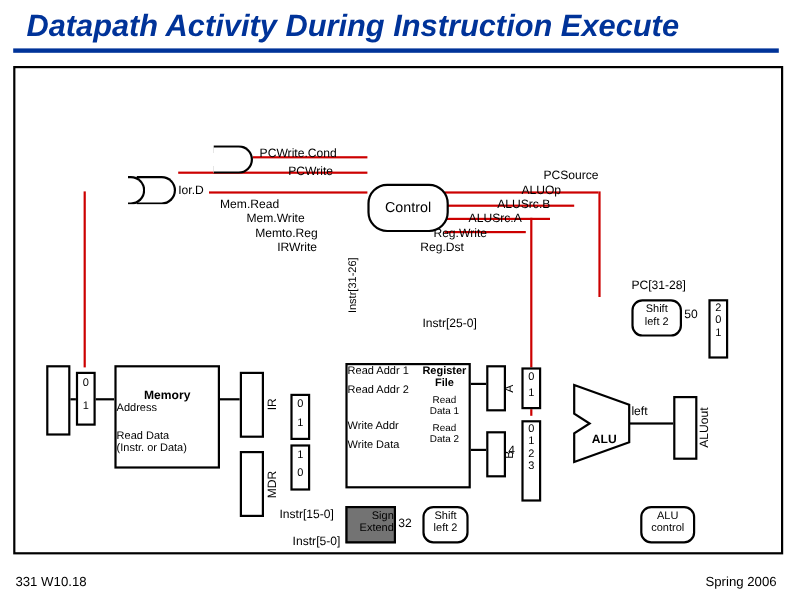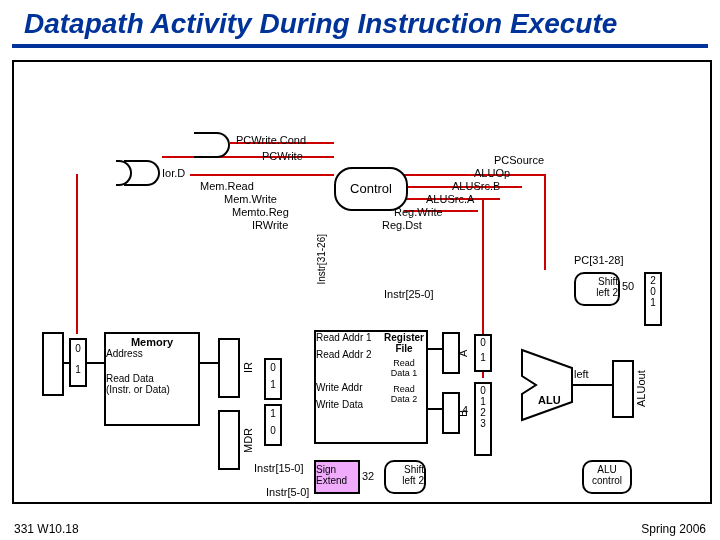--- a/index.html
+++ b/index.html
@@ -18,24 +18,24 @@
   .pc-blk{left:28px;top:270px;width:18px;height:60px;line-height:60px;writing-mode:vertical-rl;transform:rotate(180deg)}
   .mem-blk{left:90px;top:270px;width:92px;height:90px}
   .ir-blk{left:204px;top:276px;width:18px;height:56px;line-height:56px;writing-mode:vertical-rl;transform:rotate(180deg)}
   .mdr-blk{left:204px;top:348px;width:18px;height:56px;writing-mode:vertical-rl;transform:rotate(180deg);line-height:56px}
   .regfile{left:300px;top:268px;width:110px;height:110px}
   .a-blk{left:428px;top:270px;width:14px;height:38px;writing-mode:vertical-rl;transform:rotate(180deg);line-height:38px}
   .b-blk{left:428px;top:330px;width:14px;height:38px;writing-mode:vertical-rl;transform:rotate(180deg);line-height:38px}
   .alu{position:absolute;left:508px;top:288px;width:70px;height:70px;z-index:5}
   .aluout{left:598px;top:298px;width:18px;height:54px;writing-mode:vertical-rl;transform:rotate(180deg);line-height:54px}
 
-  .shift{position:absolute;border:2px solid #000;border-radius:10px;background:#fff;font-size:10px;text-align:right;z-index:5}
+  .shift{position:absolute;border:2px solid #000;border-radius:10px;background:#fff;font-size:10px;text-align:center;z-index:5}
   .shiftL1{left:560px;top:210px;width:42px;height:28px;padding-top:2px}
   .shiftL2{left:370px;top:398px;width:38px;height:28px;padding-top:2px}
-  .signext{left:300px;top:398px;width:42px;height:28px;border:2px solid #000;border-radius:0;background:#f0abfc;font-size:10px;text-align:left;position:absolute;z-index:5;padding-top:2px}
+  .signext{left:300px;top:398px;width:42px;height:28px;border:2px solid #000;border-radius:0;background:#737373;font-size:10px;text-align:right;position:absolute;z-index:5;padding-top:2px}
   .aluctrl{position:absolute;left:568px;top:398px;width:46px;height:28px;border:2px solid #000;border-radius:10px;background:#fff;font-size:10px;text-align:center;z-index:5;padding-top:2px}
 
   
   .mux{position:absolute;border:2px solid #000;background:#fff;font-size:10px;text-align:center;z-index:5}
   .mux01a{left:55px;top:276px;width:14px;height:45px}
   .mux01b{left:250px;top:296px;width:14px;height:38px}
   .mux11{left:250px;top:342px;width:14px;height:38px}
   .muxA{left:460px;top:272px;width:14px;height:34px}
   .muxB{left:460px;top:320px;width:14px;height:70px}
   .muxPCSrc{left:630px;top:210px;width:14px;height:50px}
@@ -98,21 +98,21 @@
   <span class="lbl" style="position:absolute;top:218px;left:608px" data-interactable="false">50</span>
 
   <div class="blk pc-blk" data-interactable="false">PC</div>
 
   <div class="mux mux01a" data-interactable="false">
     <div data-interactable="false" style="margin-top:3px">0</div>
     <div data-interactable="false" style="margin-top:10px">1</div>
   </div>
 
   <div class="blk mem-blk" data-interactable="false">
-    <div style="font-weight:bold;margin-top:2px" data-interactable="false">Memory</div>
+    <div style="font-weight:bold;margin-top:20px" data-interactable="false">Memory</div>
     <div class="inner">
       <div data-interactable="false">Address</div>
       <div style="margin-top:14px;white-space:pre-line" data-interactable="false">Read Data
 (Instr. or Data)</div>
     </div>
   </div>
   <span class="lbl" style="position:absolute;top:352px;left:92px" data-interactable="false">Write Data</span>
 
   <div class="blk ir-blk" data-interactable="false">IR</div>
   <div class="blk mdr-blk" data-interactable="false">MDR</div>

